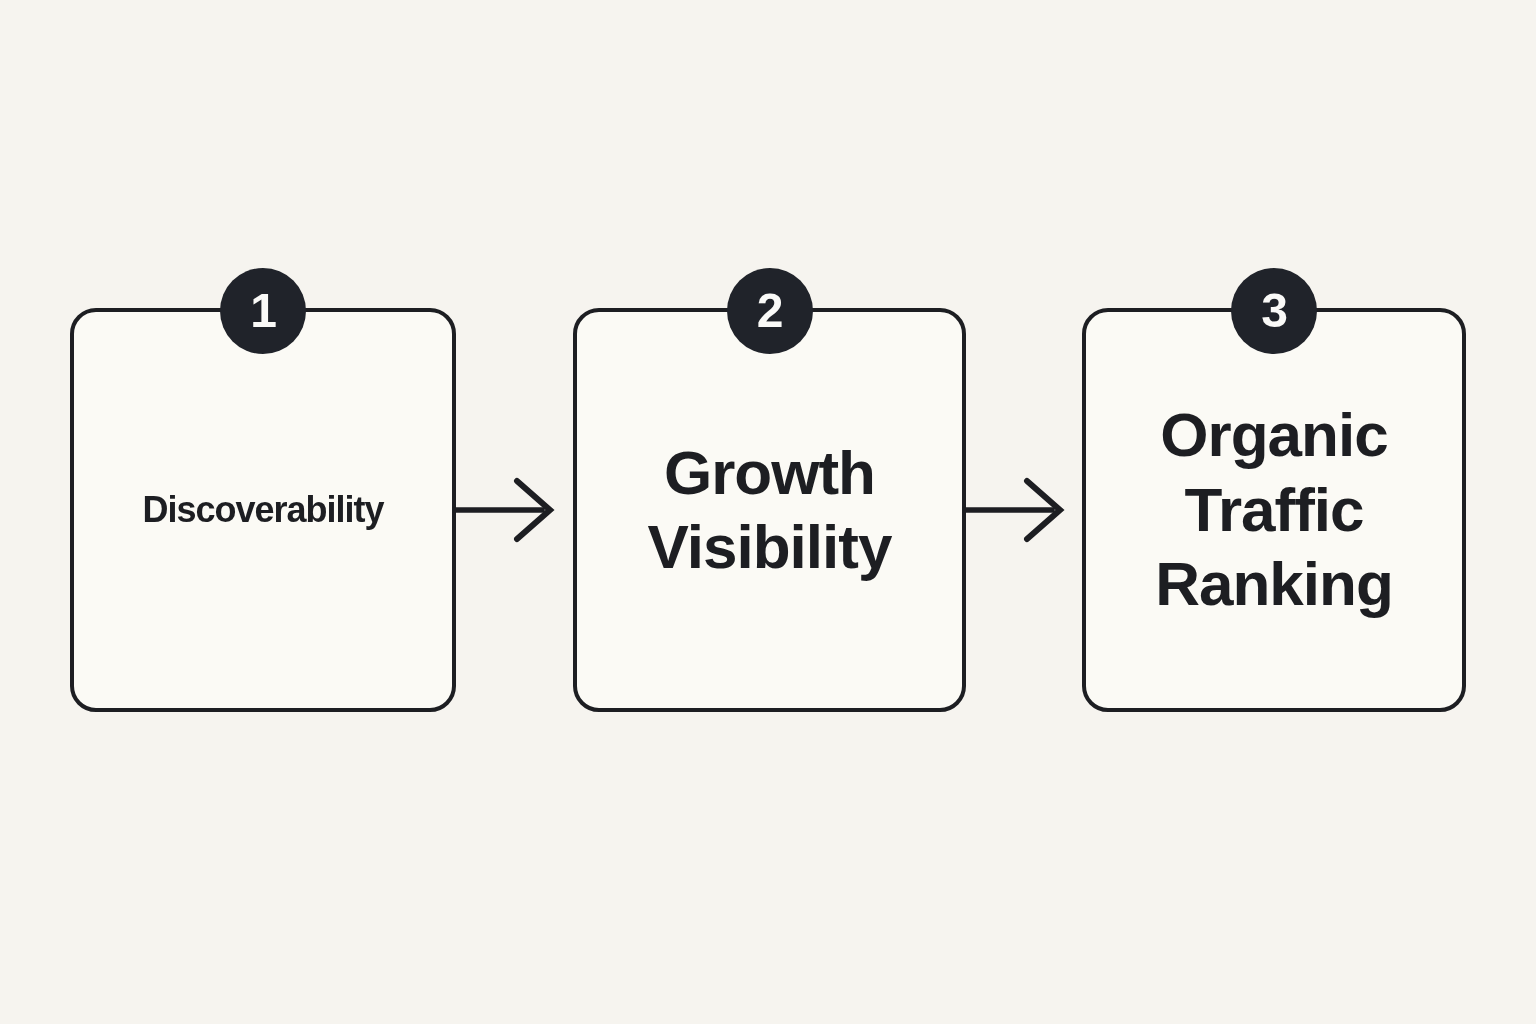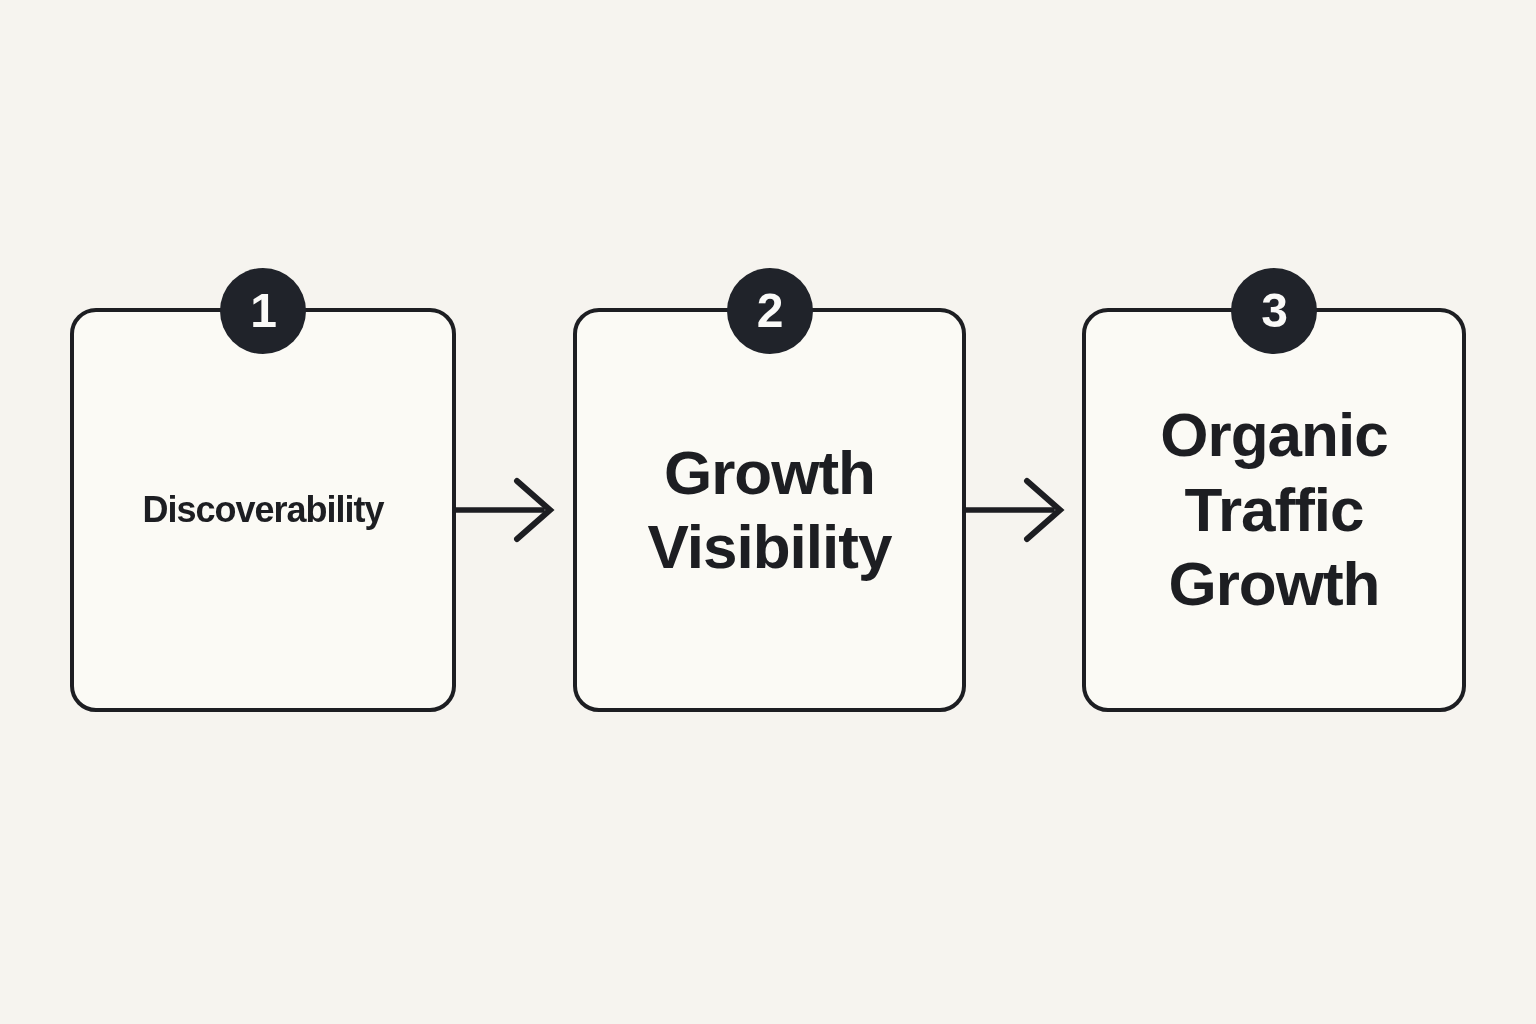--- a/index.html
+++ b/index.html
@@ -110,16 +110,16 @@
     <path d="M2 42 H 90" stroke="currentColor" stroke-width="5.5" stroke-linecap="square"></path>
     <path d="M65 13 L 98 42 L 65 71" stroke="currentColor" stroke-width="6" stroke-linecap="round" stroke-linejoin="miter"></path>
   </svg>
 
   <div class="step step-3">
     <div class="badge">
       <span>3</span>
     </div>
     <div class="label label-lg">Organic
 Traffic
-Growth</div>
+Ranking</div>
   </div>
 
 </div>
 
 </body></html>

